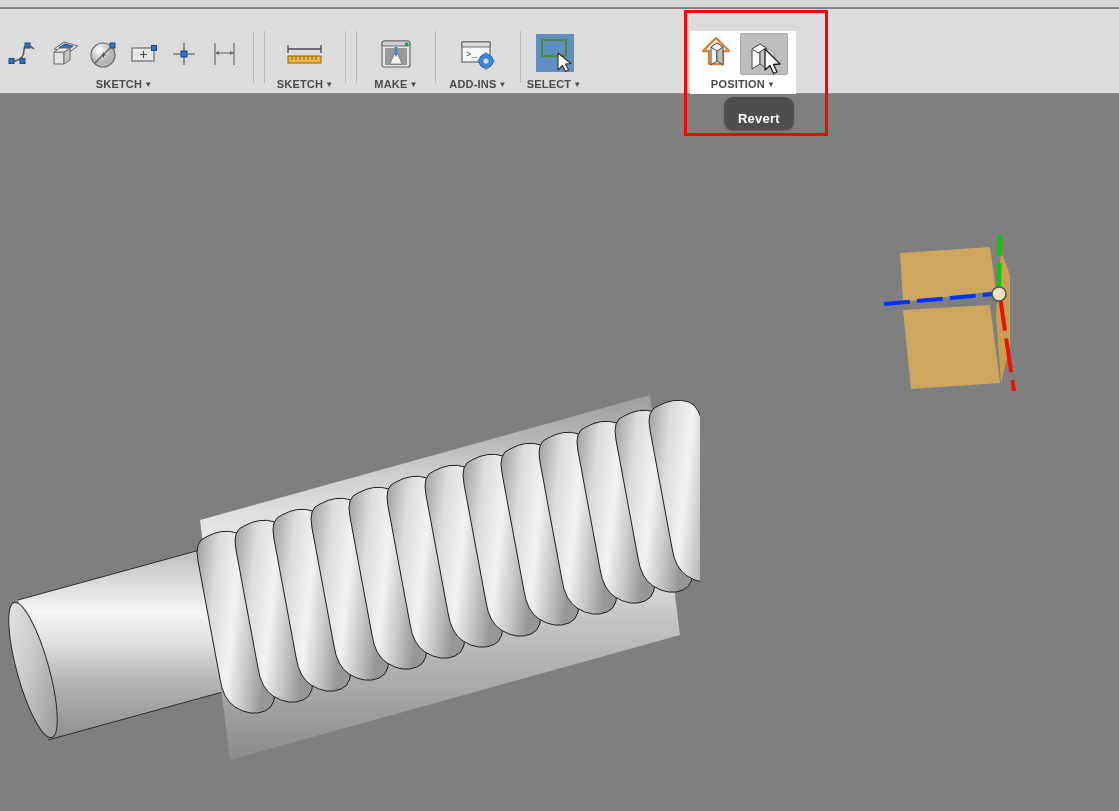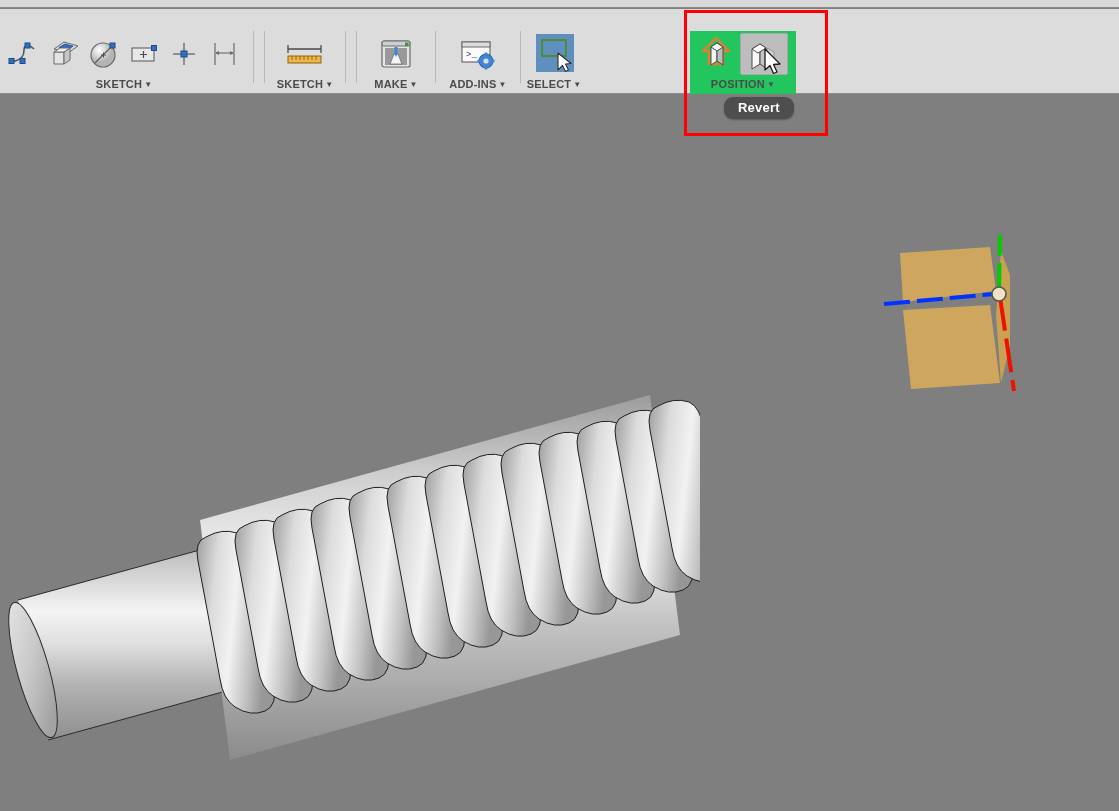--- a/index.html
+++ b/index.html
@@ -43,31 +43,31 @@
 
   
   #highlight-box {
     position:absolute; left:684px; top:10px; width:144px; height:126px;
     border:3px solid #ff0000; pointer-events:none; z-index:40;
   }
 
   
   #position-panel {
     position:absolute; left:690px; top:31px; width:106px; height:63px;
-    background:#22c55e; z-index:20;
+    background:#ffffff; z-index:20;
   }
   #position-panel .panel-icons { height:45px; padding:0 2px; }
   #position-panel .panel-label { width:106px; }
 
   
   #revert-tooltip {
     position:absolute; left:724px; top:97px; z-index:45;
     background:#4e4e4e; color:#ffffff;
     border-radius:9px;
-    padding:3px 14px 4px 14px;
+    padding:14px 14px 4px 14px;
     font-size:13px; font-weight:bold;
     letter-spacing:.2px;
     box-shadow:0 1px 2px rgba(0,0,0,.3);
   }
 
   
   #viewport {
     position:absolute; left:0; top:95px; width:1119px; height:716px;
     background:#7f7f7f; overflow:hidden;
   }

